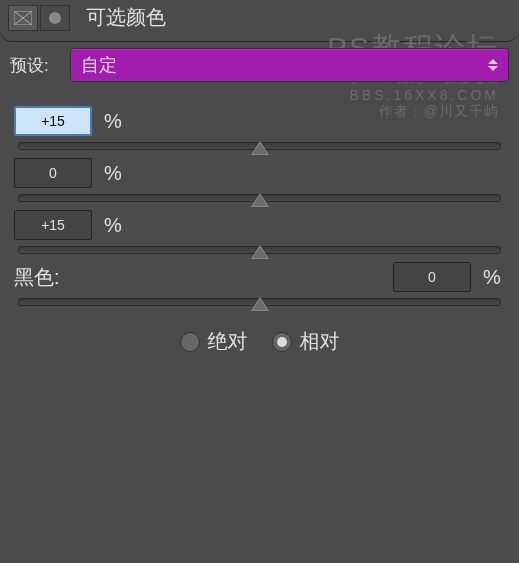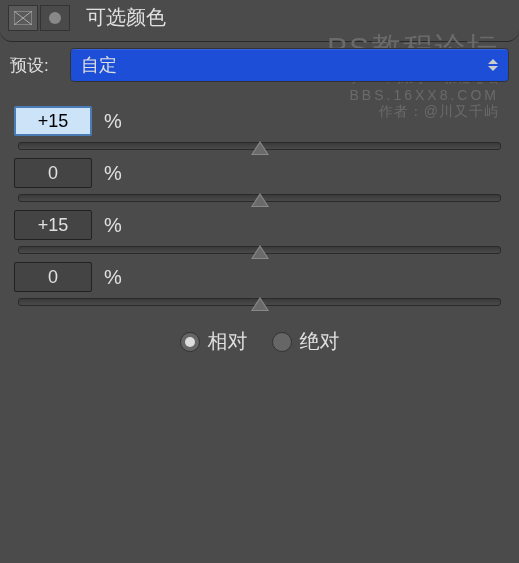--- a/index.html
+++ b/index.html
@@ -35,21 +35,21 @@
 .watermark .line2 { font-size: 13px; letter-spacing: 1px;}
 .watermark .line3 { font-size: 14px; letter-spacing: 3px; }
 .watermark .line4 { font-size: 14px; letter-spacing: 1px; }
 .row {
   display: flex; align-items: center;
   padding: 6px 10px;
 }
 .row-label { width: 60px; font-size: 17px; }
 .select {
   flex: 1; height: 34px;
-  background: #1d4ed8;
+  background: #a21caf;
   border: 1px solid #333;
   border-radius: 4px;
   display: flex; align-items: center;
   padding: 0 10px;
   box-shadow: inset 0 1px 0 rgba(255,255,255,0.1);
   position: relative;
 }
 .select .swatch {
   width: 28px; height: 20px;
   background: #b32a0a;
@@ -75,21 +75,21 @@
   justify-content: space-between;
   margin-bottom: 6px;
 }
 .slider-label { font-size: 20px; width: 80px; }
 .slider-value-wrap { display: flex; align-items: center; gap: 12px; }
 .slider-input {
   width: 78px; height: 30px;
   background: #444;
   border: 1px solid #222;
   color: #e0e0e0;
-  font-size: 18px;
+  font-size: 14px;
   text-align: center;
   border-radius: 2px;
 }
 .slider-input.focused {
   background: #cde3f8;
   border: 2px solid #4a7db5;
   color: #000;
 }
 .percent { font-size: 20px; width: 22px; }
 .track {
@@ -203,34 +203,35 @@
         <span class="percent">%</span>
       </div>
     </div>
     <div class="track">
       <div class="thumb" style="left:50%"></div>
     </div>
   </div>
 
   <div class="slider-group">
     <div class="slider-row">
+      <div class="slider-label">黑色:</div>
       <div class="slider-value-wrap">
         <input class="slider-input" value="0" style="">
         <span class="percent">%</span>
       </div>
     </div>
     <div class="track">
       <div class="thumb" style="left:50%"></div>
     </div>
   </div>
 
 </div>
 
 <div class="radios">
+  <div class="radio">
+    <div class="radio-circle"></div>
+    <span>绝对</span>
+  </div>
   <div class="radio">
     <div class="radio-circle selected"></div>
     <span>相对</span>
   </div>
-  <div class="radio">
-    <div class="radio-circle"></div>
-    <span>绝对</span>
-  </div>
 </div>
 
 </body></html>

